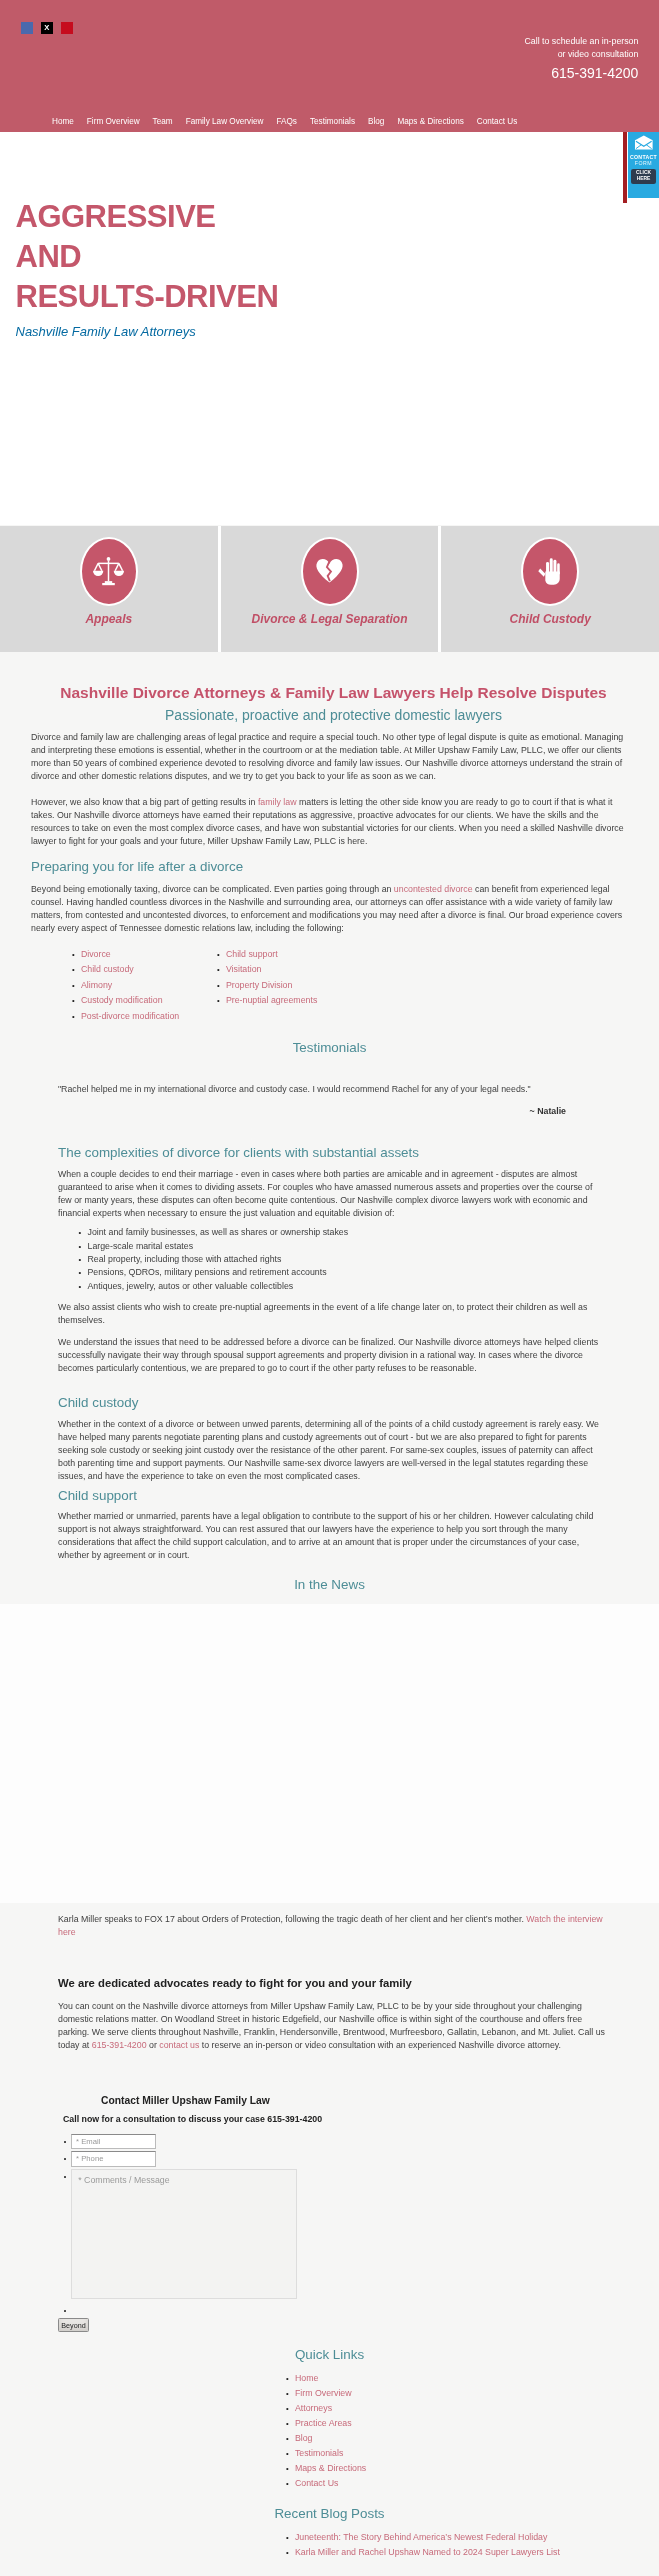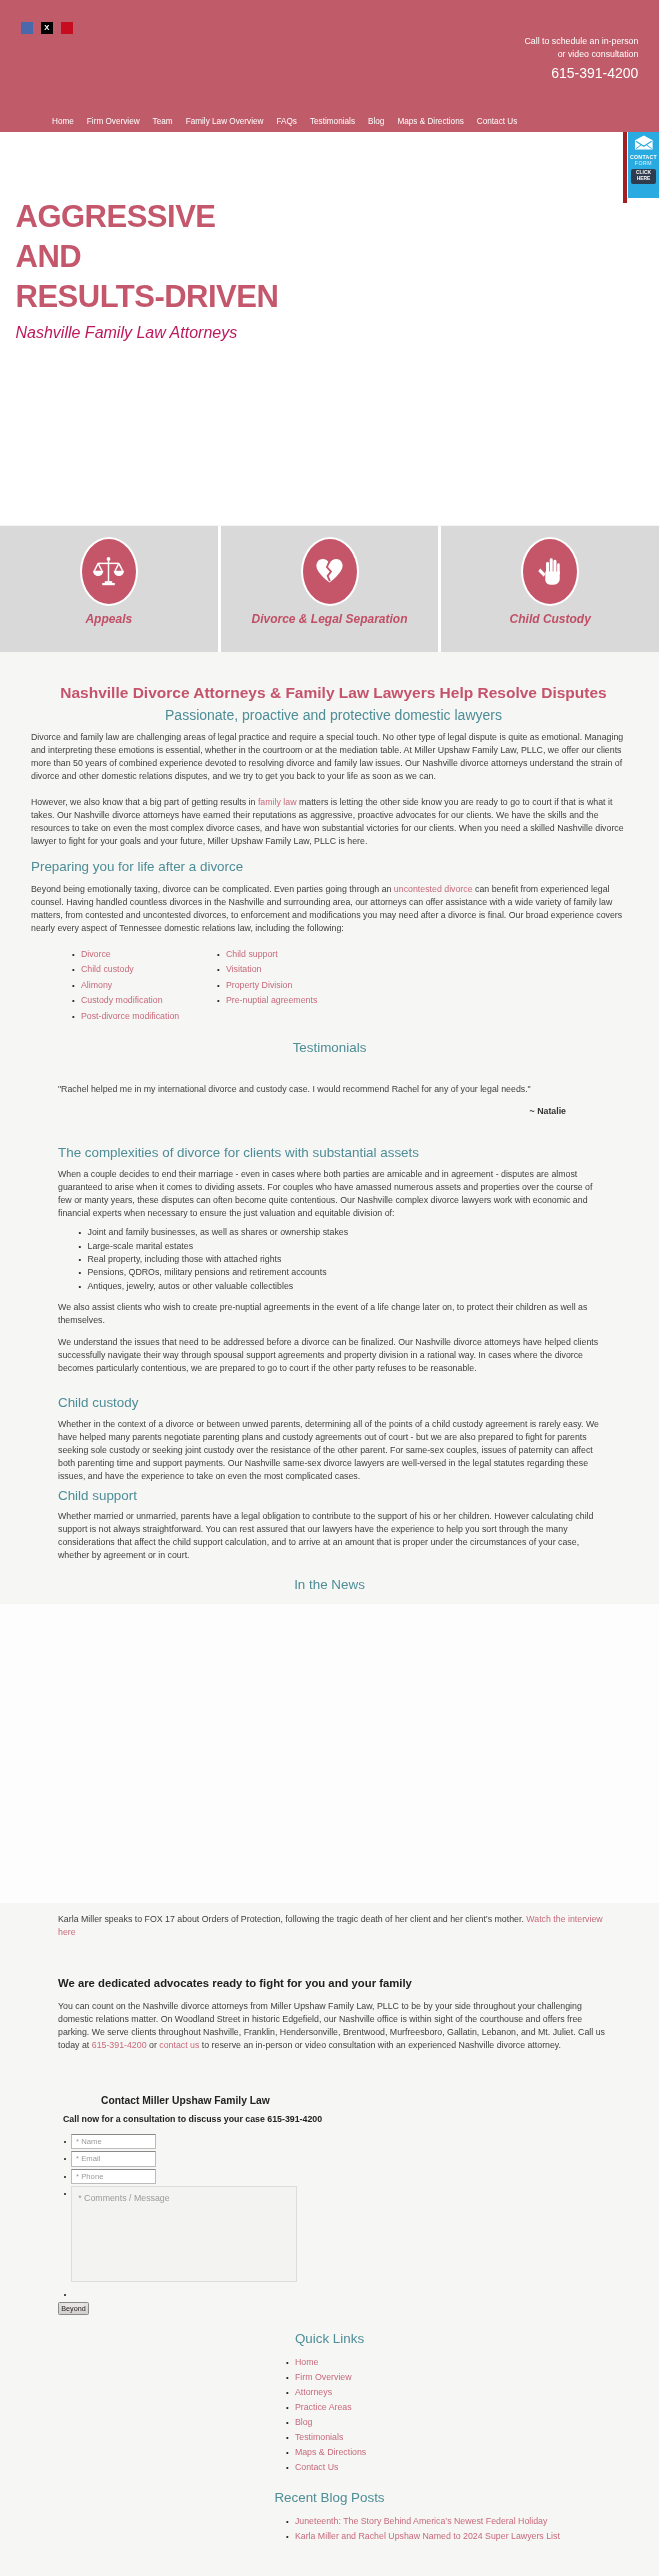--- a/index.html
+++ b/index.html
@@ -25,21 +25,21 @@
   .contact-widget { position:absolute; top:132px; left:628px; width:31px; height:66px; background:#29aae1;
                     z-index:3; text-align:center; padding-top:3.1px; cursor:pointer; }
   .cw-title1 { color:#fff; font-weight:bold; font-size:5.2px; letter-spacing:0.3px; margin-top:1.5px; }
   .cw-title2 { color:#e8f6fd; font-size:5.2px; letter-spacing:0.5px; }
   .cw-btn { margin:3.1px auto 0; width:25px; height:14.4px; background:#2e3c4e; border-radius:2.1px;
             color:#fff; font-weight:bold; font-size:4.9px; line-height:6.2px; padding-top:1px; }
 
   
   .hero { position:absolute; top:132px; left:0; width:659px; height:393px; background:#fff; padding:65px 0 0 15.5px; }
   .hero-line { font-size:31px; line-height:40px; font-weight:bold; color:#c4576b; letter-spacing:-0.5px; }
-  .hero-sub { margin-top:7.2px; font-size:16px; font-style:italic; color:#be185d; }
+  .hero-sub { margin-top:7.2px; font-size:13px; font-style:italic; color:#0369a1; }
 
   
   .cards { position:absolute; top:526px; left:0; width:659px; height:127px; display:flex; gap:3.1px; background:#fff; }
   .card { flex:1; background:#d9d9d9; text-align:center; cursor:pointer; }
   .card-circle { width:58px; height:69px; border-radius:50%; background:#c5566a; border:2.1px solid #fff;
                  margin:11.3px auto 0; display:flex; align-items:center; justify-content:center; }
   .card-label { margin-top:6.2px; font-size:12px; font-weight:bold; font-style:italic; color:#c04f66; }
 
   
   .main { position:absolute; top:652px; left:0; width:659px; height:2592px; background:#f6f6f5; overflow:hidden; }
@@ -80,21 +80,21 @@
   h3.advocates { margin-top:37px; font-size:11.3px; line-height:14.4px; color:#222; }
   .advp { margin-top:9.3px; }
   .form-head { margin-top:43px; padding-left:101px; font-size:10.3px; font-weight:bold; color:#222; }
   .call-line2 { margin-top:8.2px; padding-left:63px; font-size:8.8px; font-weight:bold; color:#222; }
   ul.form-list { margin-top:9.3px; padding-left:71px; list-style:none; }
   ul.form-list > li { position:relative; margin-bottom:2.1px; }
   ul.form-list > li::before { content:"•"; position:absolute; left:-7.2px; top:3.1px; color:#222; font-size:7.2px; }
   .fld { width:85px; height:15.5px; border:0.5px solid #bbb; border-top:1px solid #8a8a8a; background:#fff;
          font-size:7.7px; padding:0 4.1px; color:#333; font-family:"Liberation Sans", sans-serif; }
   .fld::placeholder, .msg::placeholder { color:#9a9a9a; }
-  .msg { width:226px; height:96px; border:0.5px solid #ddd; background:#f3f3f2; font-size:8.8px; padding:5.2px 6.2px;
+  .msg { width:226px; height:130px; border:0.5px solid #ddd; background:#f3f3f2; font-size:8.8px; padding:5.2px 6.2px;
          resize:none; color:#333; font-family:"Liberation Sans", sans-serif; }
   li.empty-li { height:9.3px; }
   .submit-btn { margin:4.1px 0 0 58px; width:31px; height:13.4px; background:#e8e6e3; border:0.5px solid #8a8a8a;
                 border-radius:1.5px; font-size:7.2px; color:#222; box-shadow:inset 0 -4.1px 5.2px #d2cfcb; cursor:pointer;
                 font-family:"Liberation Sans", sans-serif; }
   .ql-h { margin-top:53px; }
   ul.ql-list, ul.posts-list { margin-top:7.2px; margin-left:286px; list-style:none; }
   ul.ql-list li, ul.posts-list li { font-size:8.8px; line-height:15px; color:#c76a7a; cursor:pointer; }
   .posts-h { margin-top:57px; }
 </style>
@@ -249,21 +249,20 @@
 
     <div class="sec-b">
       <h3 class="advocates">We are dedicated advocates ready to fight for you and your family</h3>
       <p class="body-p advp"><span>You can count on the Nashville divorce attorneys from Miller Upshaw Family Law, PLLC to be by your side throughout your challenging domestic relations matter. On Woodland Street in historic Edgefield, our Nashville office is within sight of the courthouse and offers free parking. We serve clients throughout Nashville, Franklin, Hendersonville, Brentwood, Murfreesboro, Gallatin, Lebanon, and Mt. Juliet. Call us today at </span><a class="rlink">615-391-4200</a><span> or </span><a class="rlink">contact us</a><span> to reserve an in-person or video consultation with an experienced Nashville divorce attorney.</span></p>
     </div>
 
     <div>
       <div class="form-head">Contact Miller Upshaw Family Law</div>
       <div class="call-line2">Call now for a consultation to discuss your case 615-391-4200</div>
       <ul class="form-list">
-        <li><input class="fld" type="text" placeholder="* Name" style=""></li>
         <li><input class="fld" type="text" placeholder="* Email" style=""></li>
         <li><input class="fld" type="text" placeholder="* Phone" style=""></li>
         <li><textarea class="msg" placeholder="* Comments / Message" style=""></textarea></li>
         <li class="empty-li"></li>
       </ul>
       <button class="submit-btn">Beyond</button>
     </div>
 
     <h2 class="sec-h teal center-h ql-h">Quick Links</h2>
     <ul class="ql-list">

